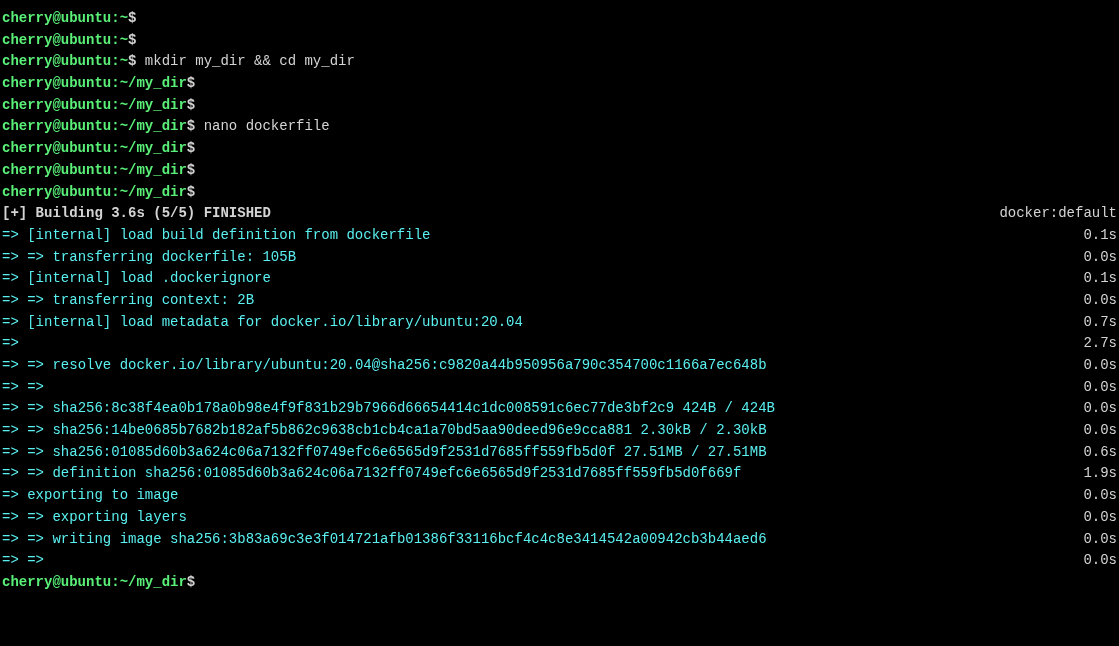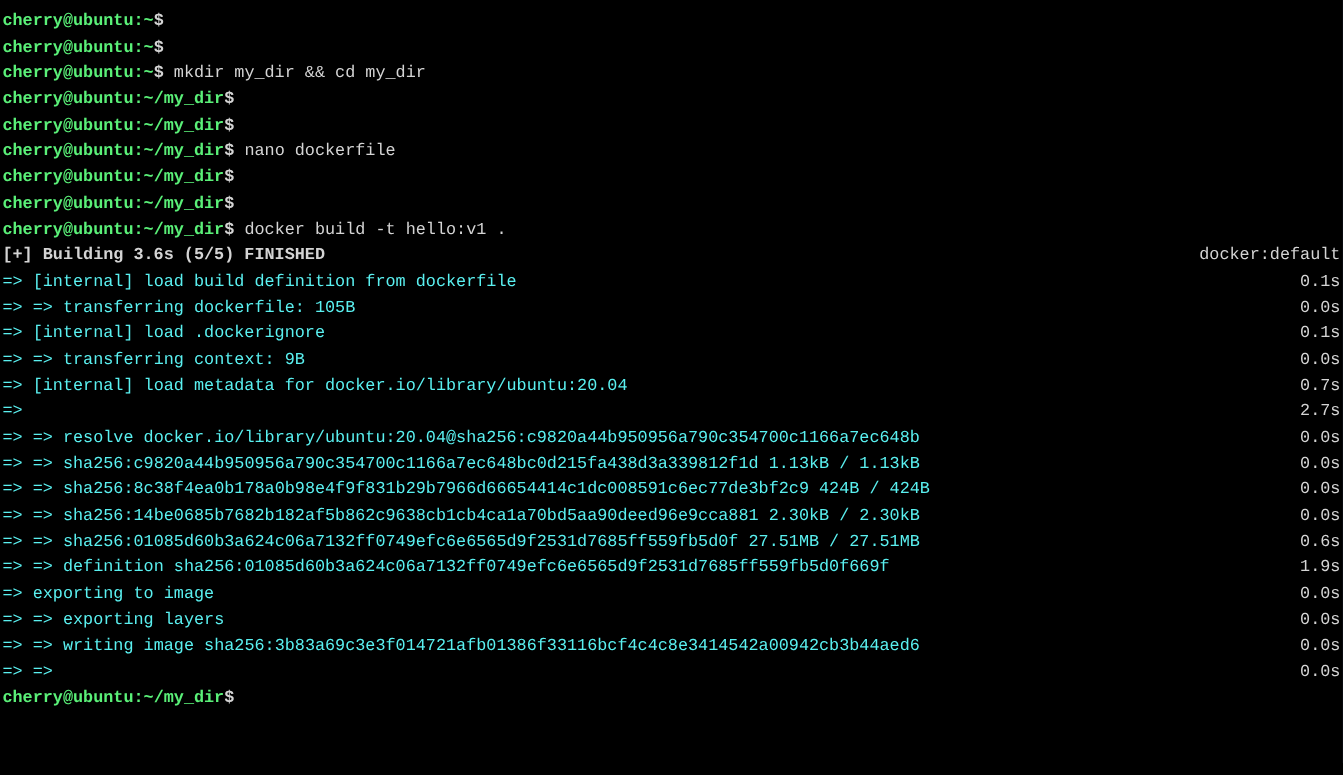--- a/index.html
+++ b/index.html
@@ -89,30 +89,30 @@
 
 <div class="terminal">
 <div class="line"><span class="prompt-user">cherry@ubuntu</span><span class="prompt-user">:</span><span class="prompt-path">~</span><span class="prompt-dollar">$</span><span class="cmd-text"></span></div>
     <div class="line"><span class="prompt-user">cherry@ubuntu</span><span class="prompt-user">:</span><span class="prompt-path">~</span><span class="prompt-dollar">$</span><span class="cmd-text"></span></div>
     <div class="line"><span class="prompt-user">cherry@ubuntu</span><span class="prompt-user">:</span><span class="prompt-path">~</span><span class="prompt-dollar">$</span><span class="cmd-text"> mkdir my_dir &amp;&amp; cd my_dir</span></div>
     <div class="line"><span class="prompt-user">cherry@ubuntu</span><span class="prompt-user">:</span><span class="prompt-path">~/my_dir</span><span class="prompt-dollar">$</span><span class="cmd-text"></span></div>
     <div class="line"><span class="prompt-user">cherry@ubuntu</span><span class="prompt-user">:</span><span class="prompt-path">~/my_dir</span><span class="prompt-dollar">$</span><span class="cmd-text"></span></div>
     <div class="line"><span class="prompt-user">cherry@ubuntu</span><span class="prompt-user">:</span><span class="prompt-path">~/my_dir</span><span class="prompt-dollar">$</span><span class="cmd-text"> nano dockerfile</span></div>
     <div class="line"><span class="prompt-user">cherry@ubuntu</span><span class="prompt-user">:</span><span class="prompt-path">~/my_dir</span><span class="prompt-dollar">$</span><span class="cmd-text"></span></div>
     <div class="line"><span class="prompt-user">cherry@ubuntu</span><span class="prompt-user">:</span><span class="prompt-path">~/my_dir</span><span class="prompt-dollar">$</span><span class="cmd-text"></span></div>
-    <div class="line"><span class="prompt-user">cherry@ubuntu</span><span class="prompt-user">:</span><span class="prompt-path">~/my_dir</span><span class="prompt-dollar">$</span><span class="cmd-text"> docker build -t hello:v1 .</span></div>
+    <div class="line"><span class="prompt-user">cherry@ubuntu</span><span class="prompt-user">:</span><span class="prompt-path">~/my_dir</span><span class="prompt-dollar">$</span></div>
     <div class="line build-line"><span class="build-header">[+] Building 3.6s (5/5) FINISHED</span><span class="build-right">docker:default</span></div>
     <div class="line" style="display: flex; width: 100%;"><span class="step-arrow">=&gt;</span><span class="step-text"> [internal] load build definition from dockerfile</span><span class="step-time">0.1s</span></div>
     <div class="line" style="display: flex; width: 100%;"><span class="step-arrow">=&gt;</span><span class="inner-arrow"> =&gt;</span><span class="step-text"> transferring dockerfile: 105B</span><span class="step-time">0.0s</span></div>
     <div class="line" style="display: flex; width: 100%;"><span class="step-arrow">=&gt;</span><span class="step-text"> [internal] load .dockerignore</span><span class="step-time">0.1s</span></div>
-    <div class="line" style="display: flex; width: 100%;"><span class="step-arrow">=&gt;</span><span class="inner-arrow"> =&gt;</span><span class="step-text"> transferring context: 9B</span><span class="step-time">0.0s</span></div>
+    <div class="line" style="display: flex; width: 100%;"><span class="step-arrow">=&gt;</span><span class="inner-arrow"> =&gt;</span><span class="step-text"> transferring context: 2B</span><span class="step-time">0.0s</span></div>
     <div class="line" style="display: flex; width: 100%;"><span class="step-arrow">=&gt;</span><span class="step-text"> [internal] load metadata for docker.io/library/ubuntu:20.04</span><span class="step-time">0.7s</span></div>
     <div class="line" style="display: flex; width: 100%;"><span class="step-arrow">=&gt;</span><span class="step-time">2.7s</span></div>
     <div class="line" style="display: flex; width: 100%;"><span class="step-arrow">=&gt;</span><span class="inner-arrow"> =&gt;</span><span class="step-text"> resolve docker.io/library/ubuntu:20.04@sha256:c9820a44b950956a790c354700c1166a7ec648b</span><span class="step-time">0.0s</span></div>
-    <div class="line" style="display: flex; width: 100%;"><span class="step-arrow">=&gt;</span><span class="inner-arrow"> =&gt;</span><span class="step-text"> sha256:c9820a44b950956a790c354700c1166a7ec648bc0d215fa438d3a339812f1d 1.13kB / 1.13kB</span><span class="step-time">0.0s</span></div>
+    <div class="line" style="display: flex; width: 100%;"><span class="step-arrow">=&gt;</span><span class="inner-arrow"> =&gt;</span><span class="step-time">0.0s</span></div>
     <div class="line" style="display: flex; width: 100%;"><span class="step-arrow">=&gt;</span><span class="inner-arrow"> =&gt;</span><span class="step-text"> sha256:8c38f4ea0b178a0b98e4f9f831b29b7966d66654414c1dc008591c6ec77de3bf2c9 424B / 424B</span><span class="step-time">0.0s</span></div>
     <div class="line" style="display: flex; width: 100%;"><span class="step-arrow">=&gt;</span><span class="inner-arrow"> =&gt;</span><span class="step-text"> sha256:14be0685b7682b182af5b862c9638cb1cb4ca1a70bd5aa90deed96e9cca881 2.30kB / 2.30kB</span><span class="step-time">0.0s</span></div>
     <div class="line" style="display: flex; width: 100%;"><span class="step-arrow">=&gt;</span><span class="inner-arrow"> =&gt;</span><span class="step-text"> sha256:01085d60b3a624c06a7132ff0749efc6e6565d9f2531d7685ff559fb5d0f 27.51MB / 27.51MB</span><span class="step-time">0.6s</span></div>
     <div class="line" style="display: flex; width: 100%;"><span class="step-arrow">=&gt;</span><span class="inner-arrow"> =&gt;</span><span class="step-text"> definition sha256:01085d60b3a624c06a7132ff0749efc6e6565d9f2531d7685ff559fb5d0f669f</span><span class="step-time">1.9s</span></div>
     <div class="line" style="display: flex; width: 100%;"><span class="step-arrow">=&gt;</span><span class="step-text"> exporting to image</span><span class="step-time">0.0s</span></div>
     <div class="line" style="display: flex; width: 100%;"><span class="step-arrow">=&gt;</span><span class="inner-arrow"> =&gt;</span><span class="step-text"> exporting layers</span><span class="step-time">0.0s</span></div>
     <div class="line" style="display: flex; width: 100%;"><span class="step-arrow">=&gt;</span><span class="inner-arrow"> =&gt;</span><span class="step-text"> writing image sha256:3b83a69c3e3f014721afb01386f33116bcf4c4c8e3414542a00942cb3b44aed6</span><span class="step-time">0.0s</span></div>
     <div class="line" style="display: flex; width: 100%;"><span class="step-arrow">=&gt;</span><span class="inner-arrow"> =&gt;</span><span class="step-time">0.0s</span></div>
     <div class="line"><span class="prompt-user">cherry@ubuntu</span><span class="prompt-user">:</span><span class="prompt-path">~/my_dir</span><span class="prompt-dollar">$</span><span class="cmd-text"></span></div>
   </div>

